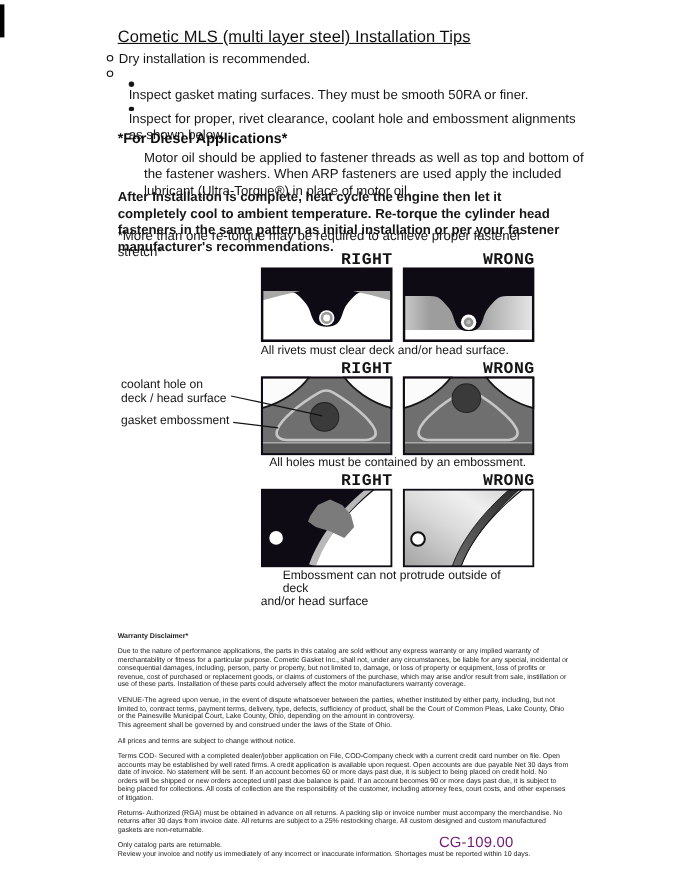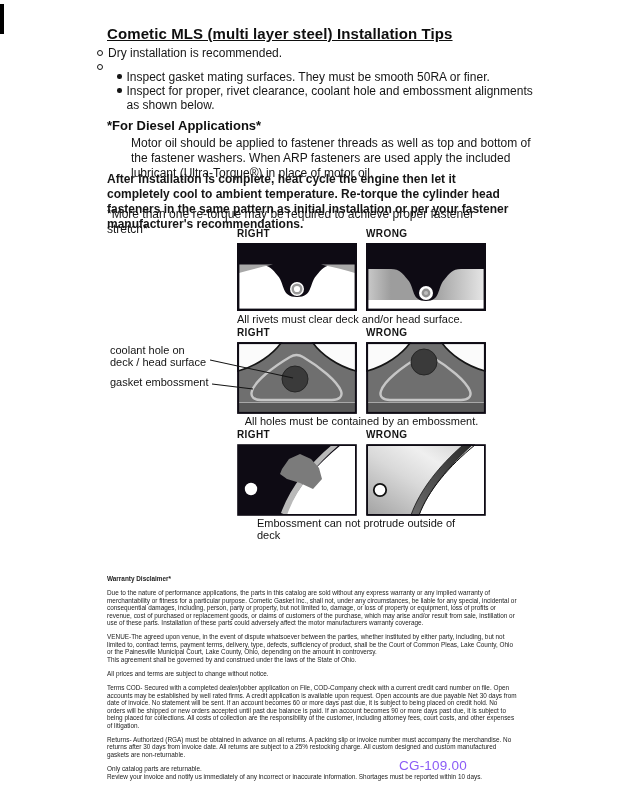--- a/index.html
+++ b/index.html
@@ -2,43 +2,43 @@
 <html><head>
 <meta charset="utf-8">
 <style>
   html,body{margin:0;padding:0;}
   body{
     width:618px;height:800px;background:#ffffff;position:relative;overflow:hidden;
     font-family:"Liberation Sans","DejaVu Sans",sans-serif;color:#141414;
   }
   .abs{position:absolute;}
   .page-title{
-    left:107px;top:25px;font-size:15px;font-weight:bold;text-decoration:underline;
+    left:107px;top:25px;font-size:15px;font-weight:normal;text-decoration:underline;
     letter-spacing:.1px;color:#0f0f0f;
   }
   .bullets{left:97px;top:46px;width:440px;font-size:12px;line-height:14px;color:#161616;}
   .brow{display:flex;align-items:flex-start;}
   .obullet{width:4px;height:4px;border:1px solid #161616;border-radius:50%;
     flex:0 0 auto;margin:4px 5px 0 0;}
   .fbullet{width:4.5px;height:4.5px;background:#161616;border-radius:50%;
     flex:0 0 auto;margin:4px 5px 0 0;}
-  .sub{margin-left:20px;}
+  .sub{margin-left:20px;flex-direction:column;}
   .diesel-head{left:107px;top:118px;font-size:13px;font-weight:bold;color:#0f0f0f;}
   .dpara{left:107px;width:404px;font-size:12px;line-height:15px;color:#161616;}
-  .dhead{width:120px;text-align:left;font-size:10px;font-weight:bold;
-    letter-spacing:.4px;color:#141414;}
+  .dhead{width:120px;text-align:right;font-size:15px;font-weight:bold;
+    letter-spacing:.4px;color:#141414;font-family:Liberation Mono, monospace;}
   .dbox{width:120px;}
   .dbox svg{display:block;}
   .cap{font-size:11px;color:#141414;}
   .lbl{font-size:11px;line-height:11.5px;text-align:left;color:#141414;}
   .legal{left:107px;top:575px;width:410px;font-size:6.4px;line-height:7.4px;color:#1c1c1c;}
   .legal .lh{font-weight:bold;margin:0 0 7px 0;}
   .legal p{margin:0 0 7px 0;}
   .legal p.tight{margin:0;}
-  .footer-code{left:399px;top:758px;font-size:13.5px;color:#8b5cf6;letter-spacing:.2px;}
+  .footer-code{left:399px;top:758px;font-size:13.5px;color:#701a75;letter-spacing:.2px;}
   .edge-mark{left:0;top:4px;width:4px;height:30px;background:#000;}
 </style>
 </head>
 <body>
 
 <div class="abs edge-mark"></div>
 
 <div class="abs page-title">Cometic MLS (multi layer steel) Installation Tips</div>
 
 <div class="abs bullets">
@@ -175,20 +175,21 @@
     <rect x="1" y="1" width="118" height="70" fill="#ffffff"></rect>
     <path d="M1,1 H109 C83,22 62,47 53,71 H1 Z" fill="url(#bandg)" stroke="#111111" stroke-width="1"></path>
     <path d="M97,1 C73,22 54,46 45,71 L53,71 C62,47 82,23 106,1 Z" fill="url(#stripeg)" stroke="#111111" stroke-width="0.8"></path>
     <circle cx="14" cy="46" r="6.2" fill="#ffffff" stroke="#111111" stroke-width="1.8"></circle>
     <rect x="1.1" y="1.1" width="117.8" height="69.8" fill="none" stroke="#0e0b14" stroke-width="1.8"></rect>
   </svg>
 </div>
 
 <div class="abs cap" style="left:237px;top:517px;width:230px;">
   <span style="display:block;padding-left:20px;">Embossment can not protrude outside of deck</span>
+  <span style="display:block;">and/or head surface</span>
 </div>
 
 <div class="abs legal">
   <p class="lh">Warranty Disclaimer*</p>
   <p>Due to the nature of performance applications, the parts in this catalog are sold without any express warranty or any implied warranty of merchantability or fitness for a particular purpose.  Cometic Gasket Inc., shall not, under any circumstances, be liable for any special, incidental or consequential damages, including, person, party or property, but not limited to, damage, or loss of property or equipment, loss of profits or revenue, cost of purchased or replacement goods, or claims of customers of the purchase, which may arise and/or result from sale, instillation or use of these parts.  Installation of these parts could adversely affect the motor manufacturers warranty coverage.</p>
   <p class="tight">VENUE-The agreed upon venue, in the event of dispute whatsoever between the parties, whether instituted by either party, including, but not limited to, contract terms, payment terms, delivery, type, defects, sufficiency of product, shall be the Court of Common Pleas, Lake County, Ohio or the Painesville Municipal Court, Lake County, Ohio, depending on the amount in controversy.</p>
   <p>This agreement shall be governed by and construed under the laws of the State of Ohio.</p>
   <p>All prices and terms are subject to change without notice.</p>
   <p>Terms COD- Secured with a completed dealer/jobber application on File, COD-Company check with a current credit card number on file.  Open accounts may be established by well rated firms.  A credit application is available upon request.  Open accounts are due payable Net 30 days from date of invoice.  No statement will be sent.  If an account becomes 60 or more days past due, it is subject to being placed on credit hold.  No orders will be shipped or new orders accepted until past due balance is paid.  If an account becomes 90 or more days past due, it is subject to being placed for collections.  All costs of collection are the responsibility of the customer, including attorney fees, court costs, and other expenses of litigation.</p>
   <p>Returns- Authorized (RGA) must be obtained in advance on all returns.  A packing slip or invoice number must accompany the merchandise.  No returns after 30 days from invoice date.  All returns are subject to a 25% restocking charge.  All custom designed and custom manufactured gaskets are non-returnable.</p>

